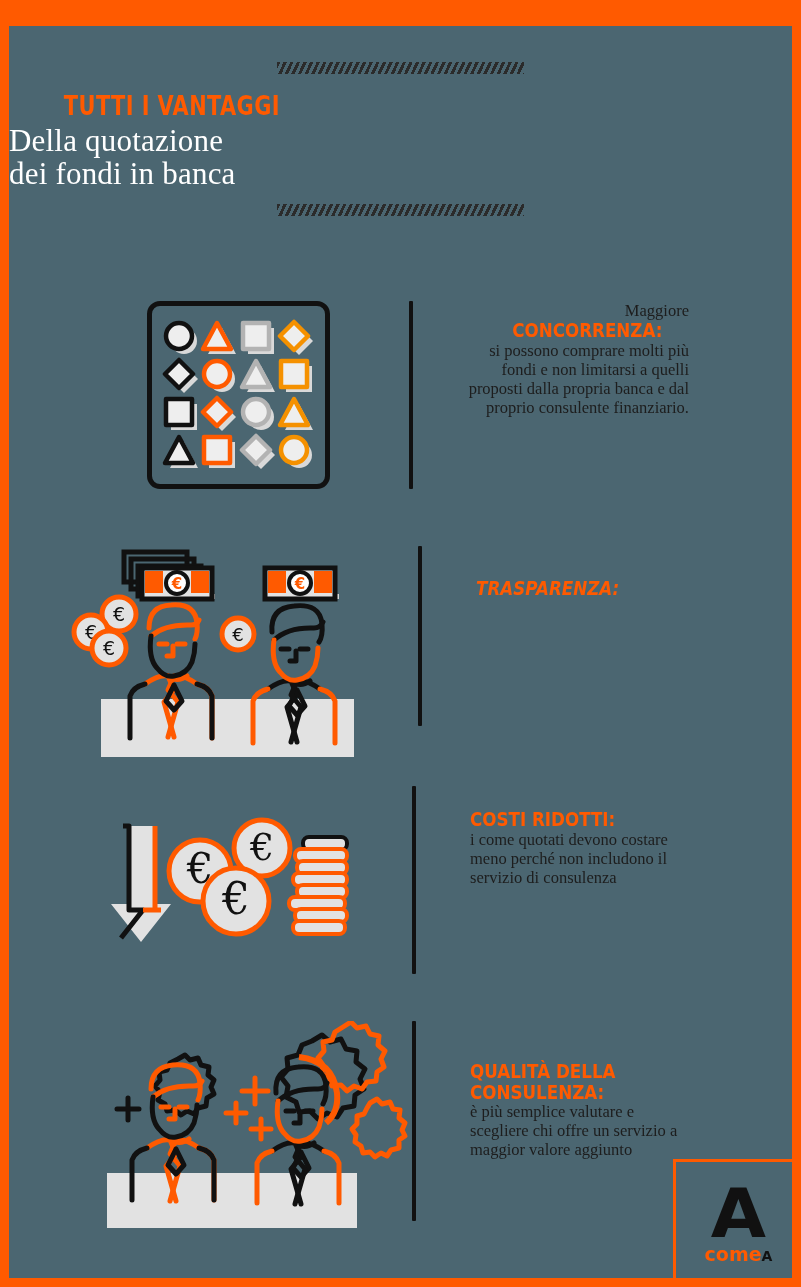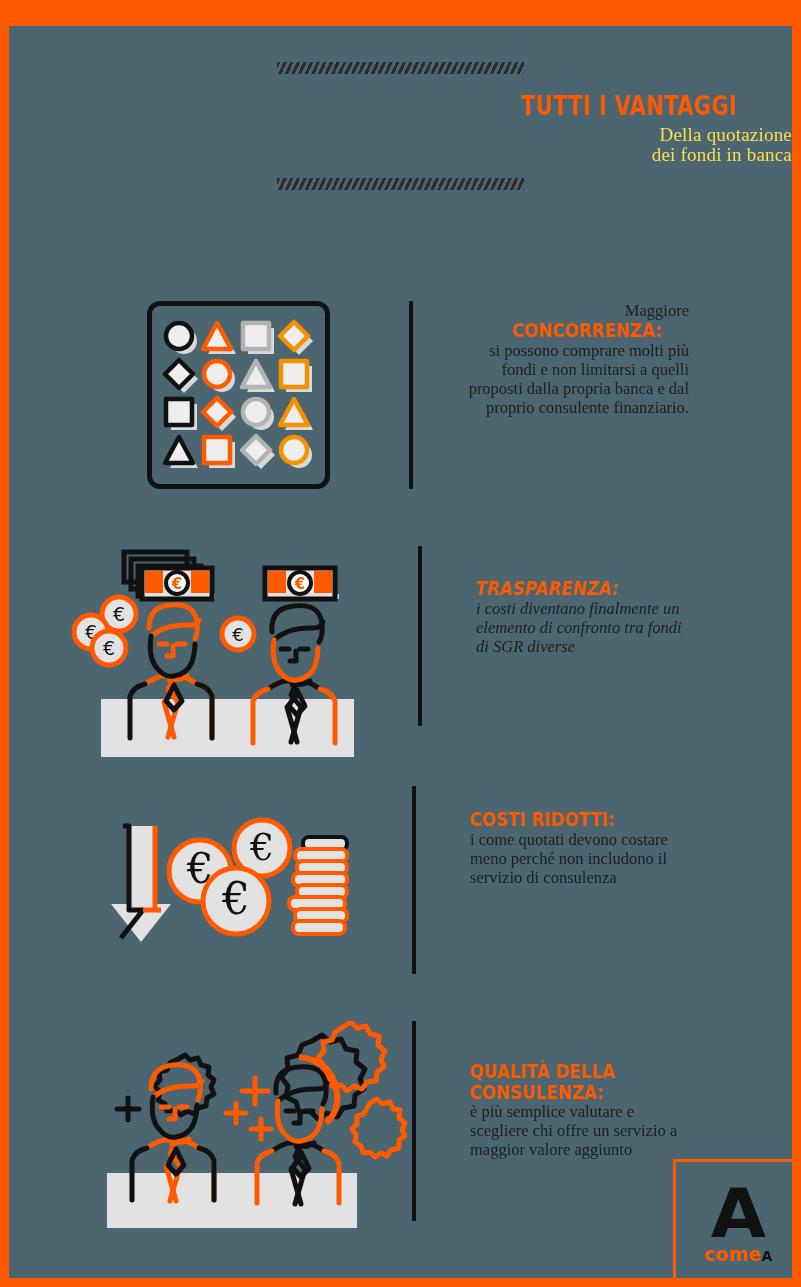--- a/index.html
+++ b/index.html
@@ -14,21 +14,21 @@
     background:#4b6671;
     box-sizing:border-box;
     border:9px solid #ff5a00;
     border-top-width:26px;
     overflow:hidden;
   }
 
   
   .title-block{
     position:absolute;left:0;right:0;top:36px;
-    text-align:right;
+    text-align:left;
   }
   .hatch{
     width:247px;height:12px;margin:0 auto;
     background-image:repeating-linear-gradient(
         115deg,
         #2b2b2b 0px, #2b2b2b 3px,
         #4b6671 3px, #4b6671 6px);
   }
   .hatch.bottom{margin-top:13px;}
   .title-kicker{
@@ -36,22 +36,22 @@
     font-weight:bold;
     font-stretch:condensed;
     color:#ff5a00;
     font-size:27px;
     letter-spacing:.5px;
     line-height:1;
     margin-top:18px;
     transform:scaleX(.86);
   }
   .title-main{
-    color:#fde047;
-    font-size:19px;
+    color:#ffffff;
+    font-size:31px;
     line-height:1.06;
     margin-top:6px;
     letter-spacing:.2px;
   }
 
   
   .row{position:absolute;display:flex;align-items:flex-start;}
   .art{position:relative;flex:0 0 auto;}
   .rule{
     flex:0 0 auto;
@@ -312,21 +312,20 @@
         <g fill="none" stroke="#ff5a00" stroke-width="5" stroke-linecap="round" stroke-linejoin="round">
           <path d="M205 104 q-3 22 6 32 q8 10 17 8 q13-2 18-14 q3-9 3-18"></path>
           <path d="M199 153 q-12 3-15 12 v42"></path>
           <path d="M251 153 q12 3 15 12 v42"></path>
         </g>
       </svg>
     </div>
     <div class="rule" style="height:180px;margin-left:49px;margin-top:10px;"></div>
     <div class="copy" style="margin-top:42px;font-style:italic;">
       <span class="hl">TRASPARENZA:</span>
-      <span class="body">i costi diventano finalmente un elemento di confronto tra fondi di SGR diverse</span>
     </div>
   </div>
 
   <div class="row" style="left:90px;top:765px;">
     <div class="art">
       <svg width="265" height="175" viewBox="0 0 265 175">
 
         <path d="M28 35 h28 v78 h16 l-30 38 l-30-38 h16 z" fill="#e2e2e2"></path>
         <path d="M24 35 h6 v84 h14 l-22 28" fill="none" stroke="#111" stroke-width="5" stroke-linejoin="round"></path>
         <path d="M56 35 v84" fill="none" stroke="#ff5a00" stroke-width="5"></path>

